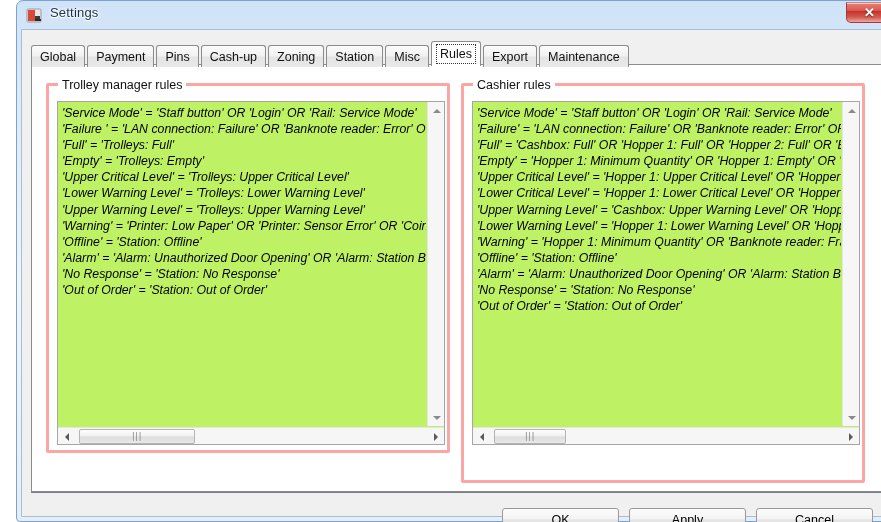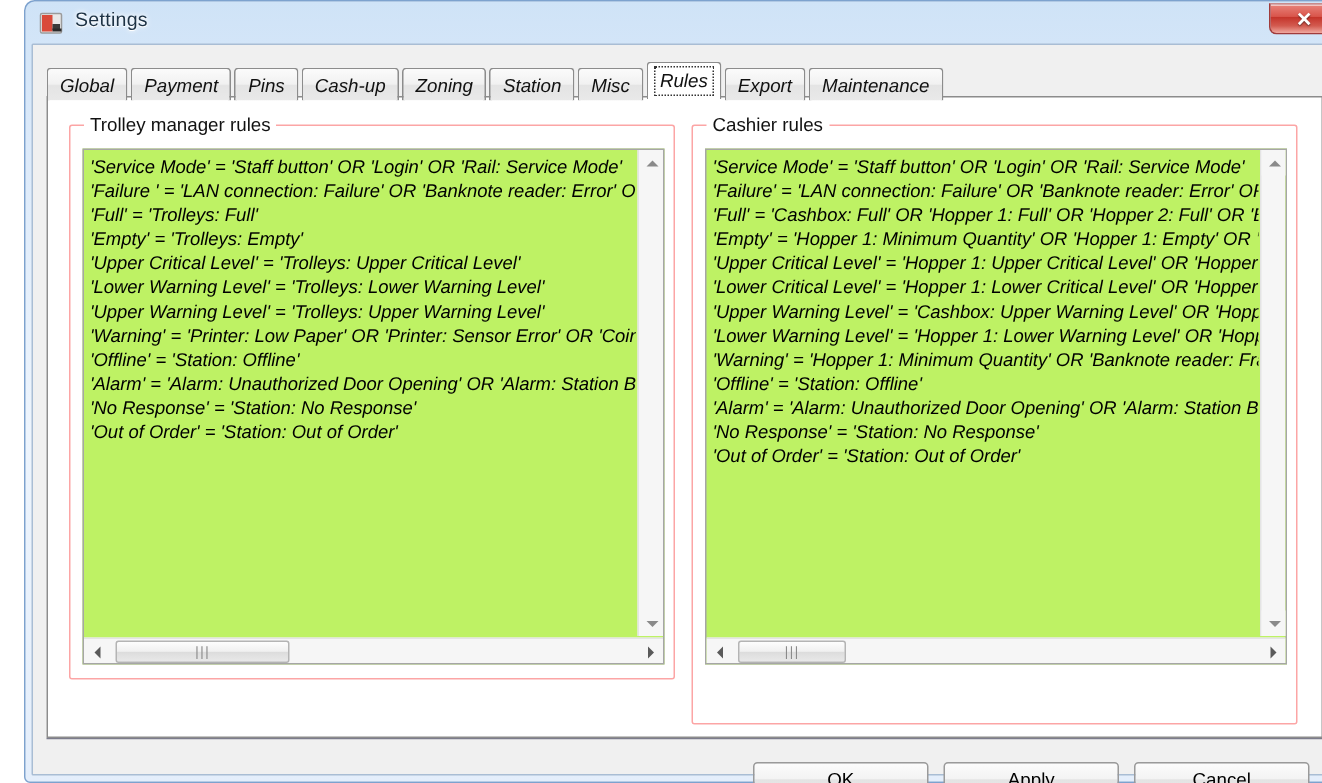--- a/index.html
+++ b/index.html
@@ -64,21 +64,20 @@
     text-shadow: 0 1px 1px rgba(0,0,0,.55);
     line-height: 1;
   }
 
   
   #tabstrip {
     position: absolute; left: 9px; top: 12px;
     height: 24px;
     display: flex; align-items: flex-end;
     z-index: 4;
-    font-style: italic;
   }
   .tab {
     height: 22px;
     padding: 0 8px;
     margin-right: 2px;
     display: flex; align-items: center;
     font-size: 12.5px; color: #111;
     background: linear-gradient(to bottom, #fbfbfb 0%, #f1f1f1 48%, #e4e4e4 52%, #e9e9e9 100%);
     border: 1px solid #8c8c8c;
     border-bottom: none;
@@ -109,21 +108,21 @@
     left: 9px; top: 34px; right: 9px;
     height: 428px;
     background: #ffffff;
     border: 1px solid #8c8c8c;
     z-index: 3;
   }
 
   
   .groupbox {
     position: absolute;
-    border: 1px solid #fca5a5;
+    border: 3px solid #fca5a5;
     border-radius: 2px;
   }
   .group-title {
     position: absolute;
     top: -8px; left: 9px;
     background: #ffffff;
     padding: 0 4px;
     font-size: 12.5px;
     color: #111;
     white-space: nowrap;

